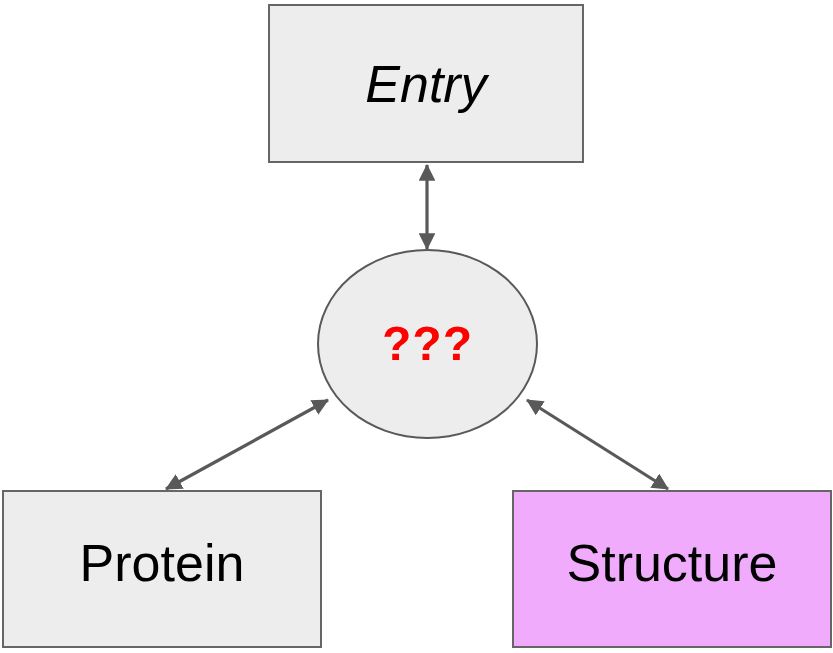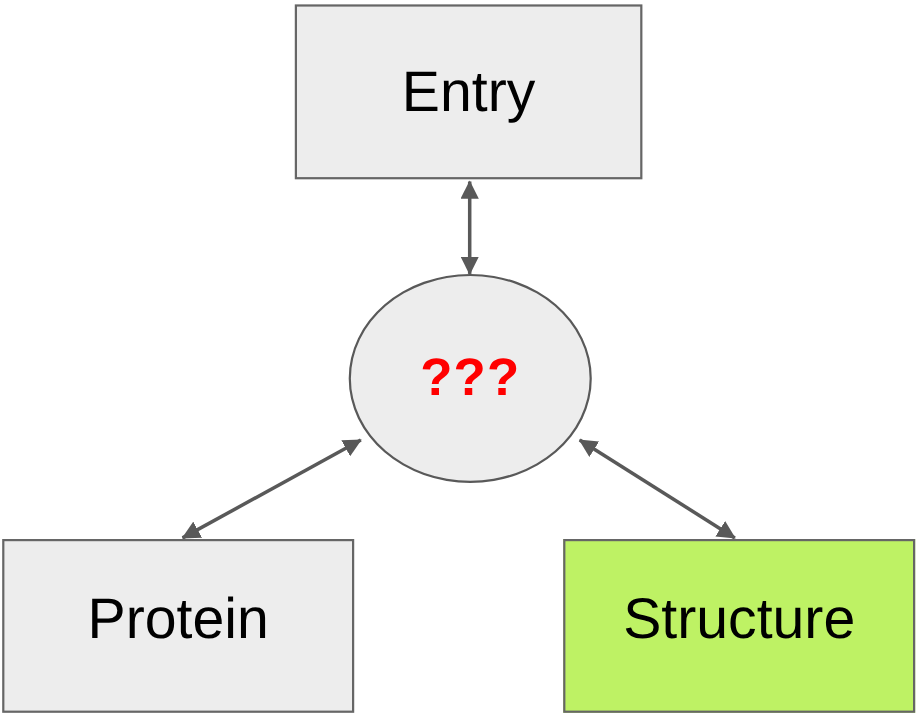--- a/index.html
+++ b/index.html
@@ -33,20 +33,21 @@
     font-weight: normal;
     white-space: nowrap;
     line-height: 1;
   }
   
   #node-entry {
     left: 268px;
     top: 4px;
     width: 316px;
     height: 159px;
+    font-style: italic;
   }
   #node-entry .node-label {
     font-size: 52px;
   }
   
   #node-protein {
     left: 2px;
     top: 490px;
     width: 320px;
     height: 158px;
@@ -128,17 +129,17 @@
   </div>
 
   <div id="node-unknown" style="background: rgb(237, 237, 237); border-color: rgb(89, 89, 89);">
     <span class="node-label" style="color: rgb(255, 0, 0);">???</span>
   </div>
 
   <div class="node" id="node-protein" style="background: rgb(237, 237, 237); border-color: rgb(102, 102, 102); align-items: center;">
     <span class="node-label">Protein</span>
   </div>
 
-  <div class="node" id="node-structure" style="background: #bef264; border-color: rgb(102, 102, 102);">
+  <div class="node" id="node-structure" style="background: #f0abfc; border-color: rgb(102, 102, 102);">
     <span class="node-label">Structure</span>
   </div>
 
 </div>
 
 </body></html>

